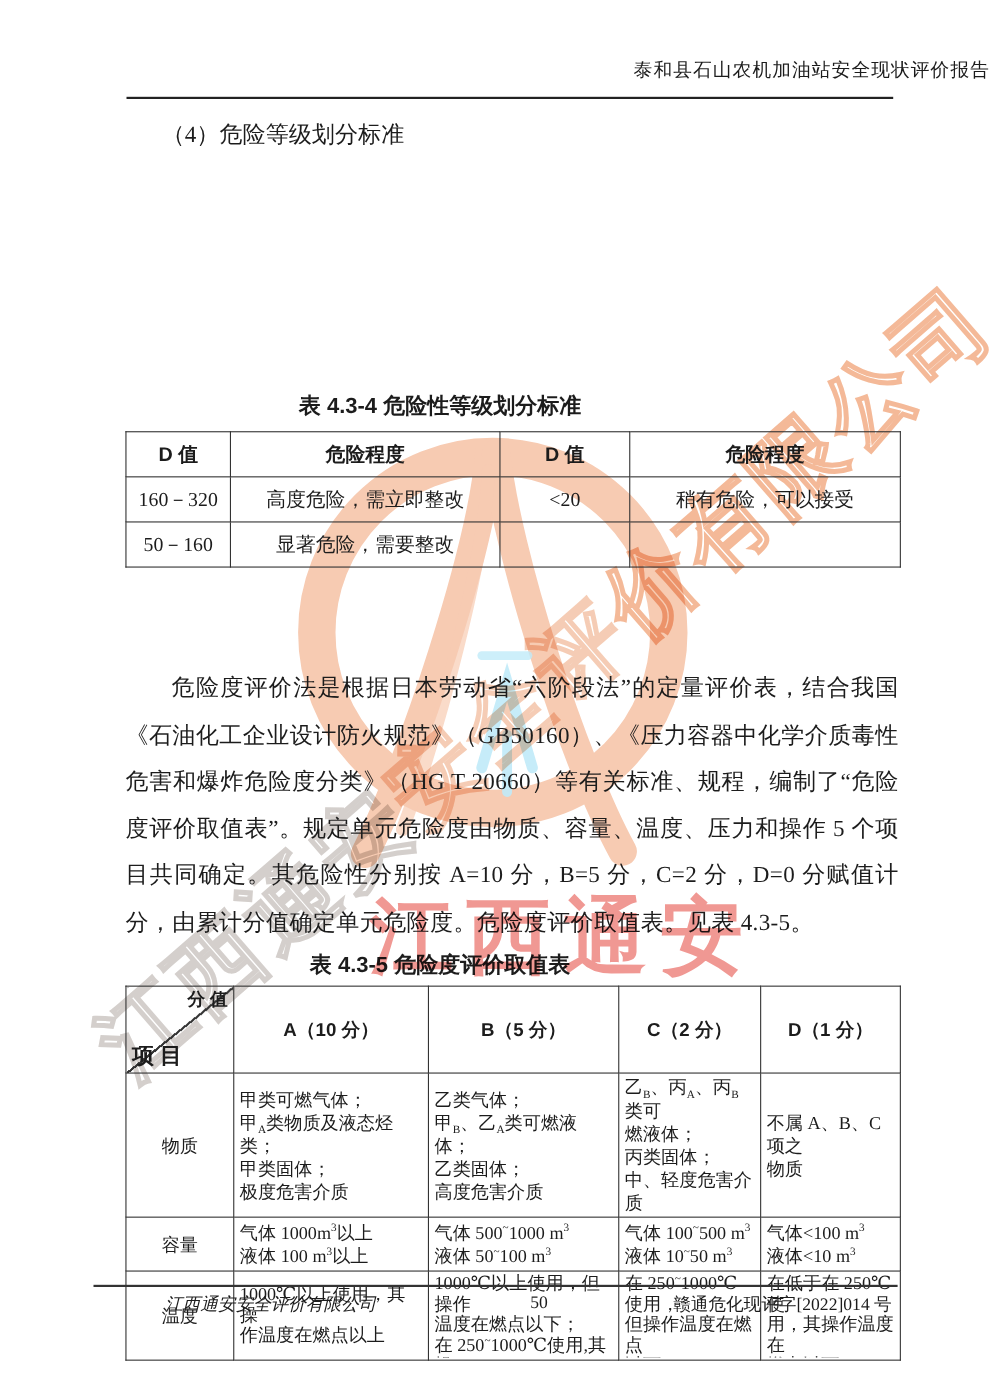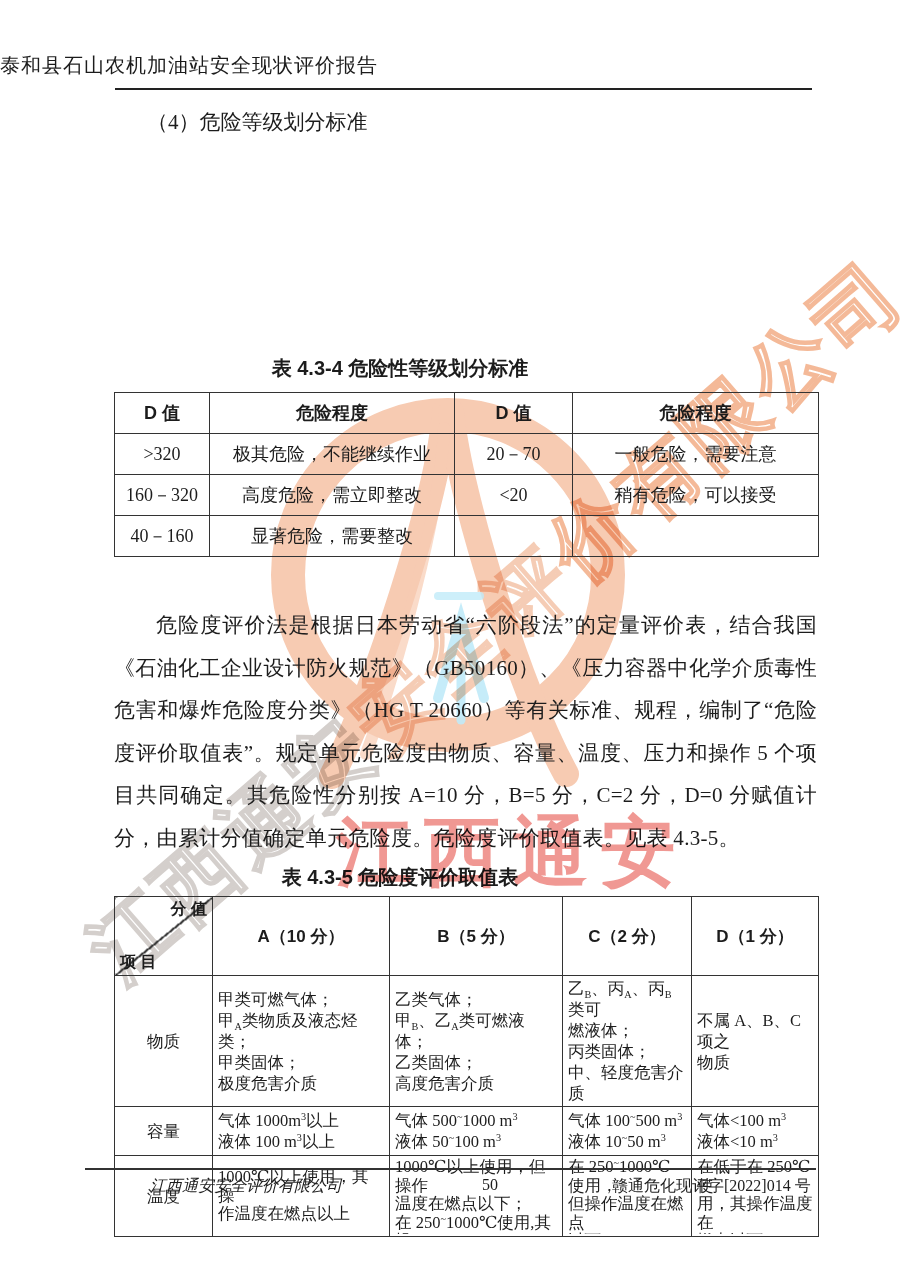--- a/index.html
+++ b/index.html
@@ -17,21 +17,21 @@
     color:transparent;-webkit-text-stroke:2px #c9c3bf;opacity:.8;mix-blend-mode:multiply;
   }
   .wm-diag .mid{-webkit-text-stroke-color:#f3c0a2;}
   .wm-diag .orange{-webkit-text-stroke-color:#f1a87e;}
   .wm-stamp{
     position:absolute;left:336px;top:810px;z-index:3;white-space:nowrap;
     font-family:"Liberation Sans","DejaVu Sans",sans-serif;font-weight:900;
     font-size:76px;letter-spacing:12px;line-height:1.1;color:#e23127;opacity:.5;mix-blend-mode:multiply;
   }
   
-  .doc-title{position:absolute;top:52px;left:0;width:900px;text-align:left;font-size:20px;letter-spacing:1px;z-index:1;}
+  .doc-title{position:absolute;top:52px;left:0;width:900px;text-align:right;font-size:17px;letter-spacing:1px;z-index:1;}
   .rule-top{position:absolute;left:115px;top:88px;width:697px;border-top:2px solid #222;z-index:1;}
   .rule-bottom{position:absolute;left:85px;top:1168px;width:731px;border-top:2px solid #333;z-index:1;}
   .footer{position:absolute;top:1176px;left:0;width:900px;font-size:16px;z-index:1;}
   .footer .f-left{position:absolute;left:150px;font-style:italic;}
   .footer .f-page{position:absolute;left:455px;width:70px;text-align:center;}
   .footer .f-right{position:absolute;left:612px;}
   
   .h-sub{position:absolute;left:147px;top:108px;font-size:21px;z-index:1;}
   .para{
     position:absolute;left:114px;width:703px;font-size:21px;line-height:42.5px;
@@ -63,21 +63,21 @@
   .row-rl td{height:44px;}
   .row-wd td{height:72px;}
   .row-wd .clip{max-height:76px;overflow:hidden;line-height:18.5px;}
   sub,sup{font-size:62%;line-height:0;}
   
   .corner{
     position:relative;padding:16px;
     background:linear-gradient(to bottom right,transparent calc(50% - 1px),#333 calc(50% - 1px),#333 calc(50% + 1px),transparent calc(50% + 1px));
   }
   .corner .c-top{position:absolute;top:2px;right:5px;font-size:16px;}
-  .corner .c-bottom{position:absolute;bottom:2px;left:5px;font-size:16px;}
+  .corner .c-bottom{position:absolute;bottom:2px;left:5px;font-size:20px;}
 </style>
 </head>
 <body>
 
 <div class="page">
 
   <svg class="wm-logo" viewBox="0 0 404 424" aria-hidden="true">
     <circle cx="200" cy="207" r="160" fill="none" stroke="#ef9a6b" stroke-width="34"></circle>
     <path d="M197,44 C190,130 128,320 84,408" fill="none" stroke="#ef9a6b" stroke-width="26" stroke-linecap="round"></path>
     <path d="M203,44 C212,132 272,322 318,406" fill="none" stroke="#ef9a6b" stroke-width="26" stroke-linecap="round"></path>
@@ -105,33 +105,27 @@
         <col style="width:246px">
       </colgroup>
     <tbody>
         <tr>
       <th>D 值</th>
       <th>危险程度</th>
       <th>D 值</th>
       <th>危险程度</th>
     </tr>
     <tr>
-      <td>&gt;320</td>
-      <td>极其危险，不能继续作业</td>
-      <td>20－70</td>
-      <td>一般危险，需要注意</td>
-    </tr>
-    <tr>
       <td>160－320</td>
       <td>高度危险，需立即整改</td>
       <td>&lt;20</td>
       <td>稍有危险，可以接受</td>
     </tr>
     <tr>
-      <td>40－160</td>
+      <td>50－160</td>
       <td>显著危险，需要整改</td>
       <td></td>
       <td></td>
     </tr>
   </tbody>
     </table>
 
   <div class="para para2">危险度评价法是根据日本劳动省“六阶段法”的定量评价表，结合我国《石油化工企业设计防火规范》（GB50160）、《压力容器中化学介质毒性危害和爆炸危险度分类》（HG T 20660）等有关标准、规程，编制了“危险度评价取值表”。规定单元危险度由物质、容量、温度、压力和操作 5 个项目共同确定。其危险性分别按 A=10 分，B=5 分，C=2 分，D=0 分赋值计分，由累计分值确定单元危险度。危险度评价取值表。见表 4.3-5。</div>
 
   <div class="tbl-title tt435">表 4.3-5  危险度评价取值表</div>

